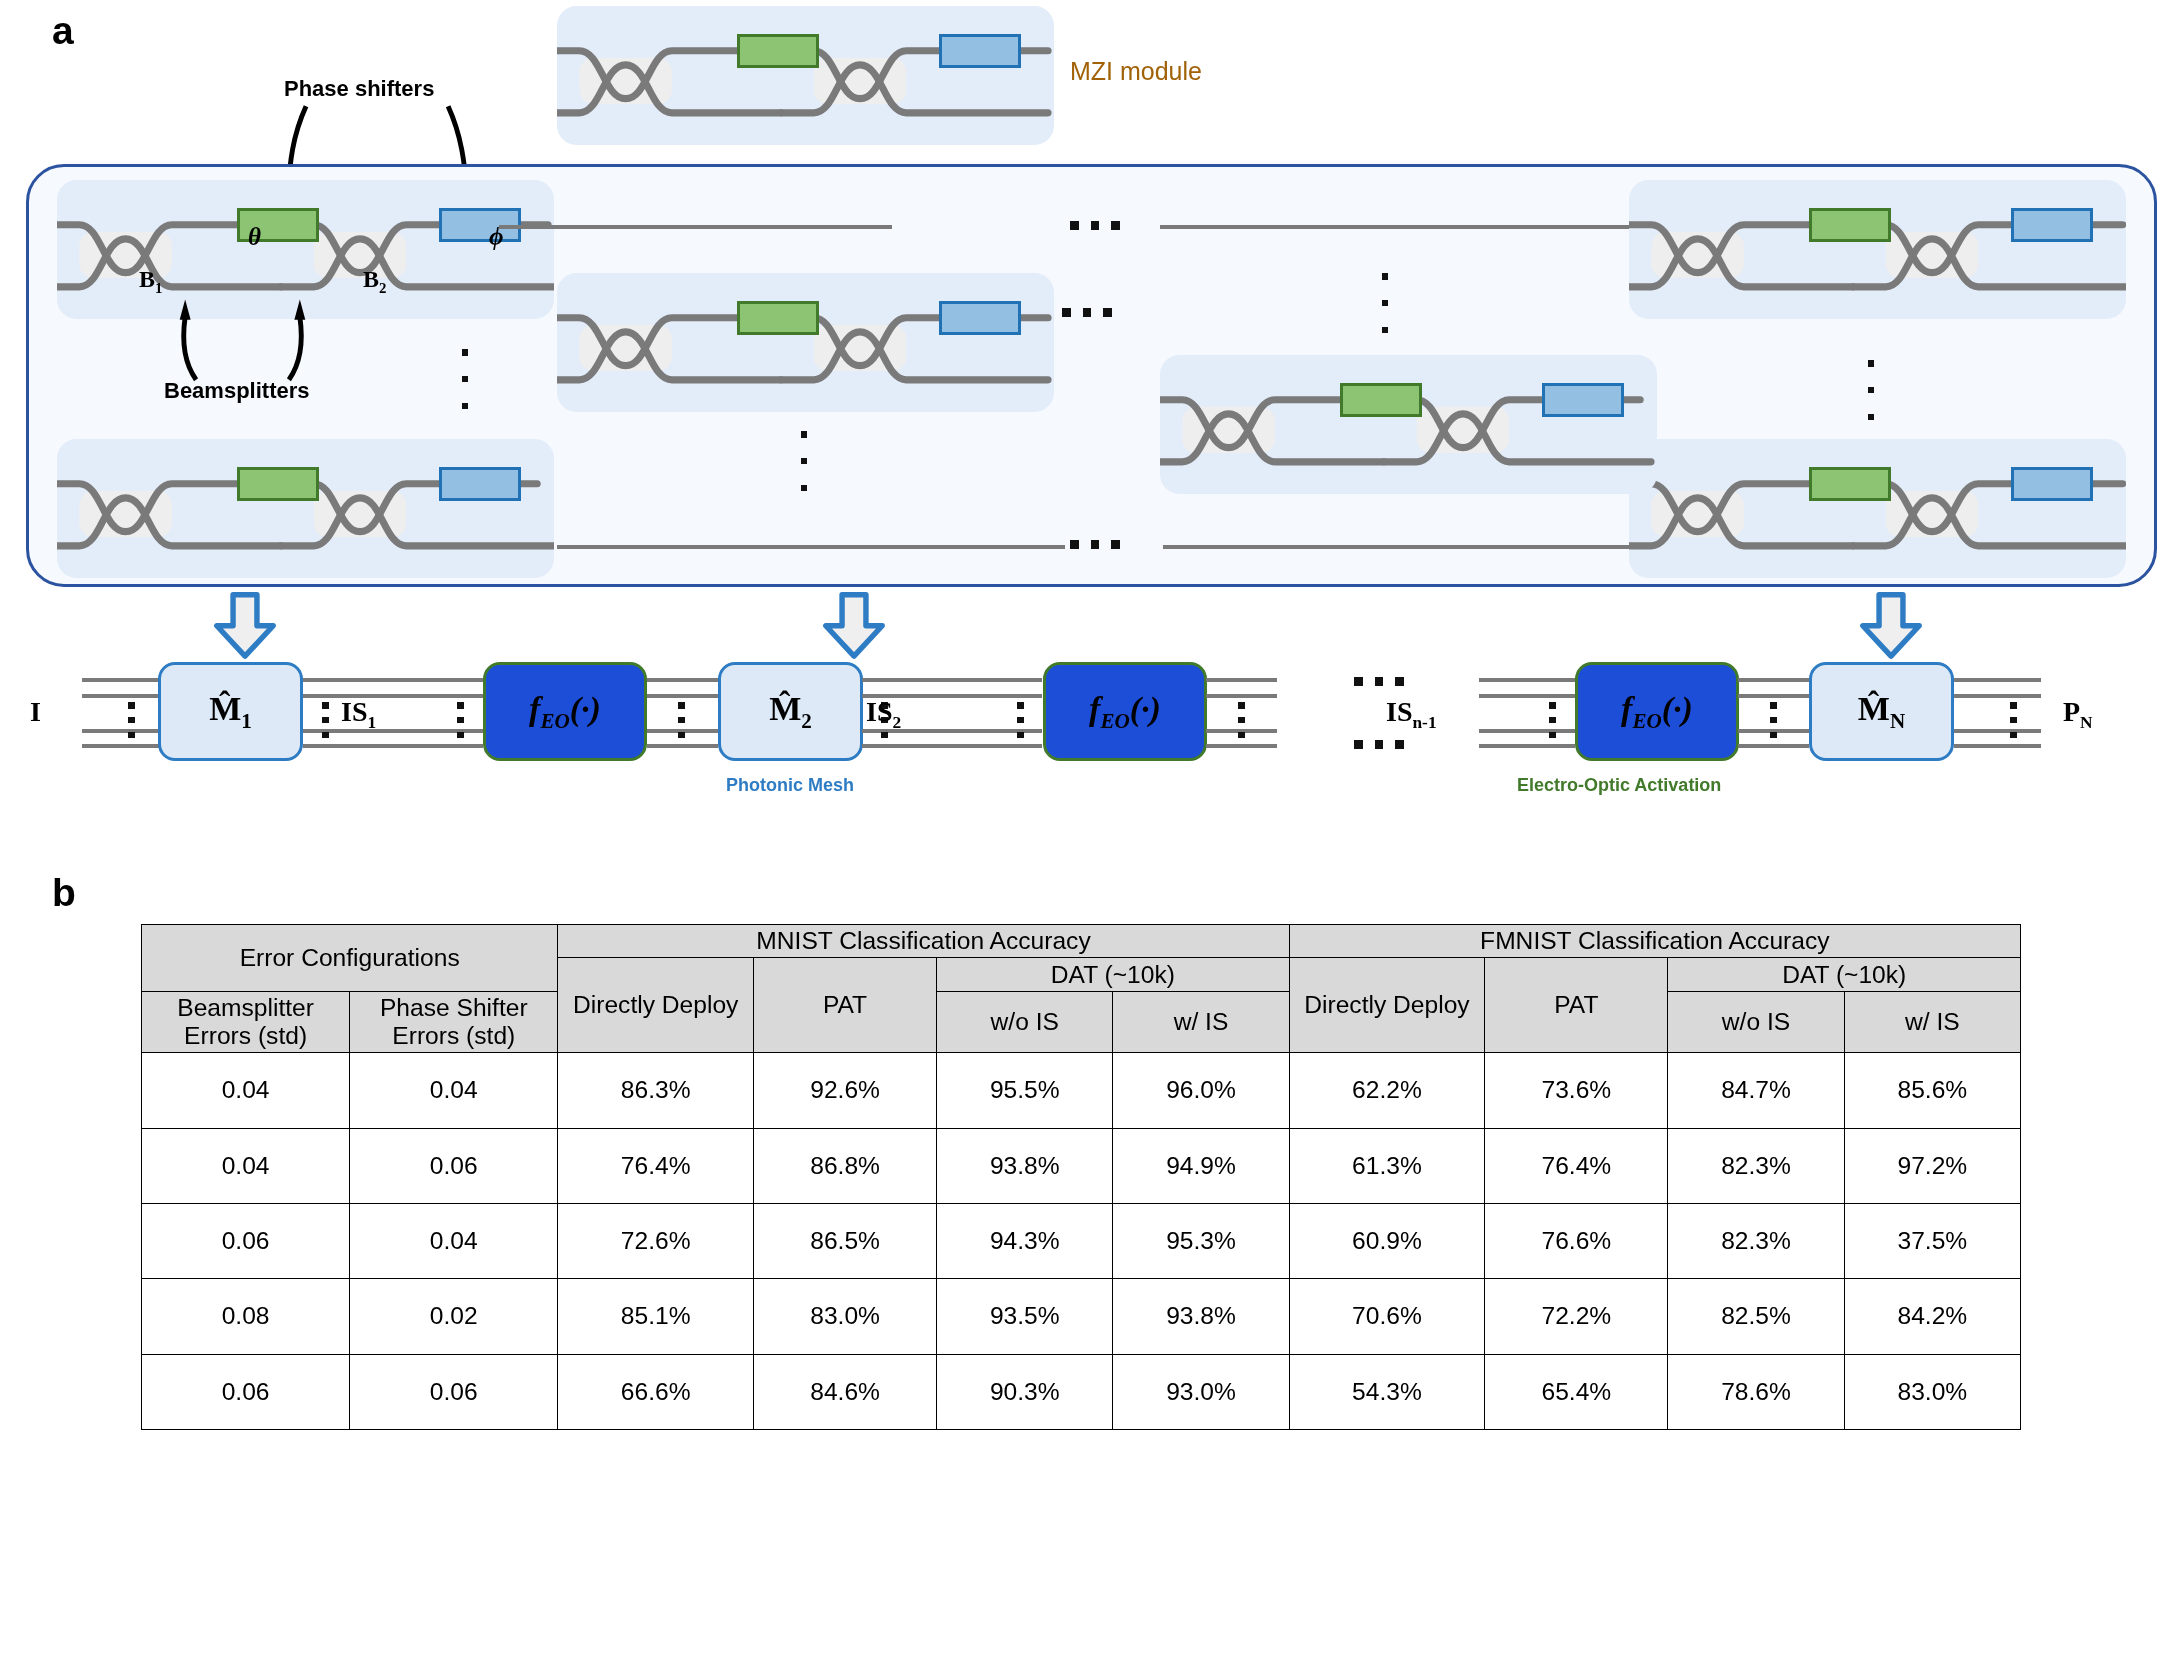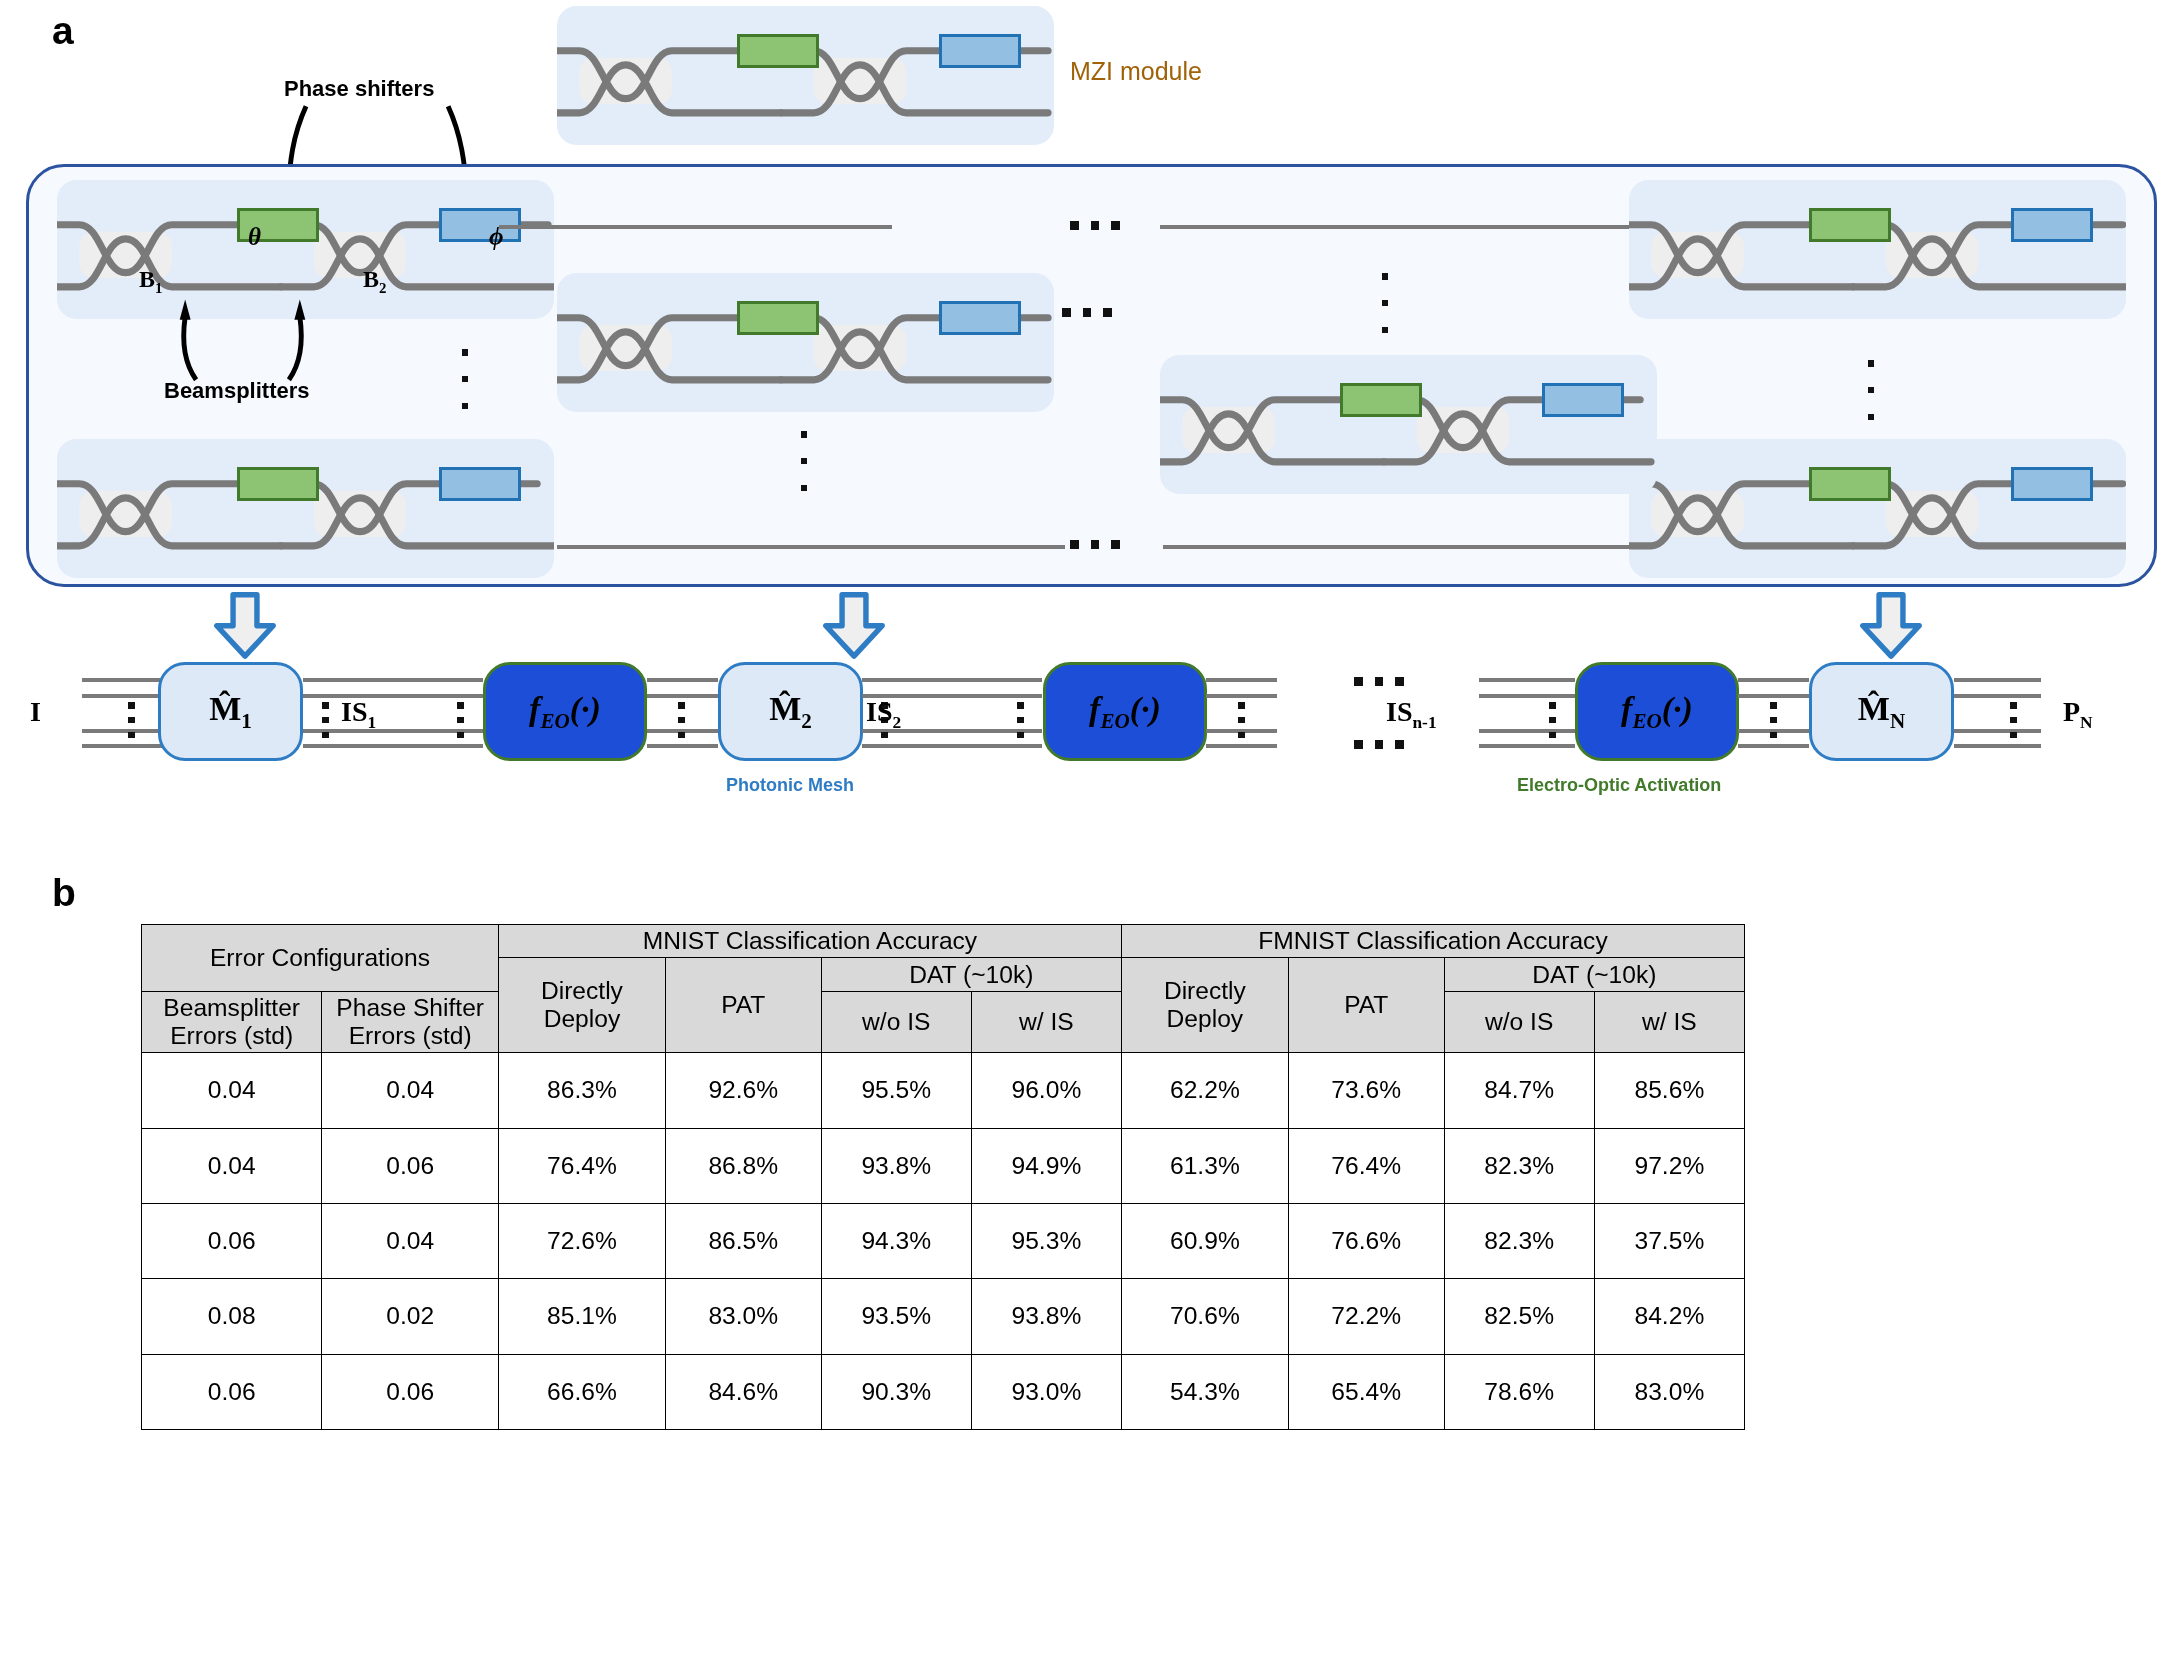--- a/index.html
+++ b/index.html
@@ -14,21 +14,21 @@
   
   .mzi{position:absolute;background:#e3ecf9;border-radius:19.6px;}
 
   .label-txt{position:absolute;font-weight:normal;color:#a16207;white-space:nowrap;}
 
   
   .mesh-box{position:absolute;border:3.8px solid #2c53a0;border-radius:38px;
             background:#f6f9fe;box-sizing:border-box;}
 
   
-  .blk{position:absolute;box-sizing:border-box;border-radius:27px;
+  .blk{position:absolute;box-sizing:border-box;border-radius:17px;
        display:flex;align-items:center;justify-content:center;}
   .blk.mesh{background:#dde9f7;border:3.8px solid #2e7cc4;}
   .blk.act{background:#1d4ed8;border:3.8px solid #417a2b;}
   .blk-lbl{font-family:"Liberation Serif", serif;font-weight:bold;font-size:34px;}
   .blk-lbl sub{font-size:0.62em;}
 
   .wire{position:absolute;background:#7a7a7a;height:3.8px;}
   .vdots{position:absolute;display:flex;flex-direction:column;
          justify-content:space-between;align-items:center;}
   .vdots i{display:block;width:6.5px;height:6.5px;background:#111;}
@@ -412,21 +412,21 @@
 <div class="wire" style="left:1954px;top:744px;width:87px;"></div>
 <div class="vdots" style="left:2010px;top:702px;width:6.5px;height:36px;">
     <i></i>
     <i></i>
     <i></i>
   </div>
 <div class="sig" style="left:2063px;top:696px;">P<sub>N</sub></div>
 
 <div class="panel-letter" style="left:52px;top:873px;">b</div>
 
-<table class="tbl" id="results-table" style="left:141px;top:924px;width:1604px;">
+<table class="tbl" id="results-table" style="left:141px;top:924px;width:1880px;">
   <thead>
     <tr>
       <td class="th-big" colspan="2" rowspan="2" style="width:349px;">Error Configurations</td>
       <td class="th-big" colspan="4">MNIST Classification Accuracy</td>
       <td class="th-big" colspan="4">FMNIST Classification Accuracy</td>
     </tr>
     <tr>
       <td rowspan="2" style="width:164px;">Directly Deploy</td>
       <td rowspan="2" style="width:153px;">PAT</td>
       <td colspan="2">DAT (~10k)</td>

